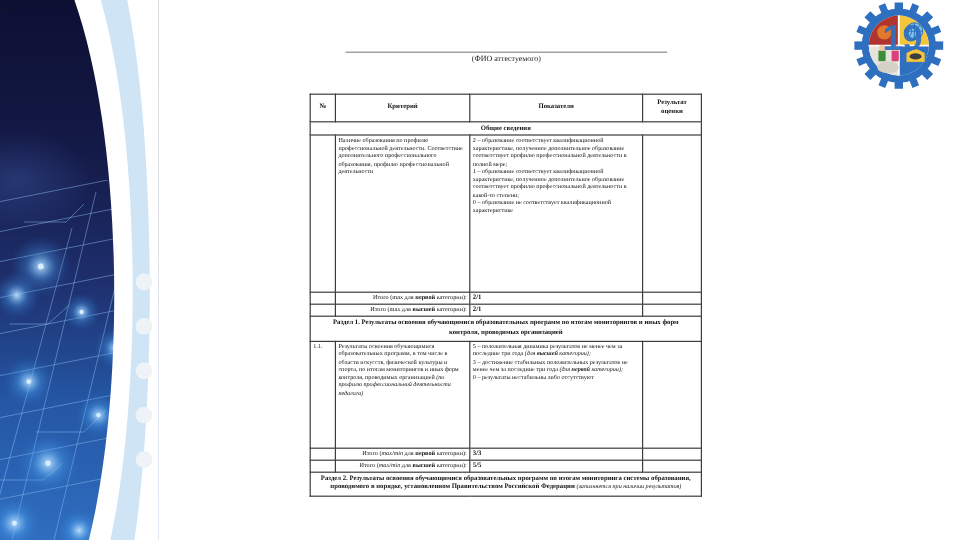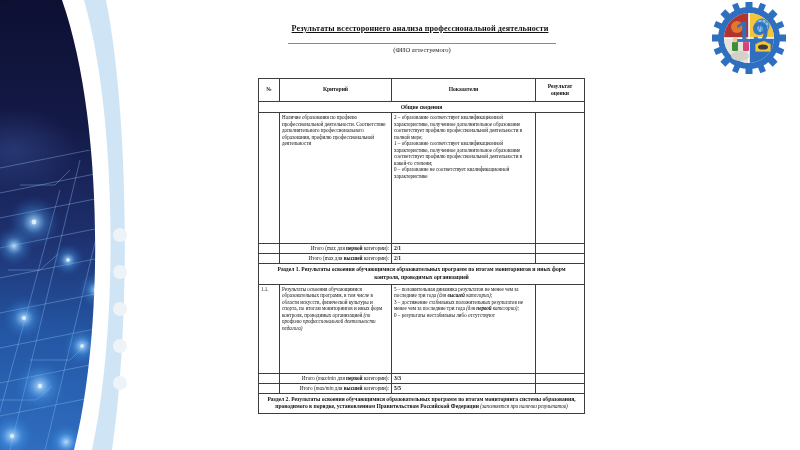--- a/index.html
+++ b/index.html
@@ -295,21 +295,20 @@
       <ellipse cx="14" cy="9" rx="5" ry="2.6" fill="#3d3d3d"></ellipse>
       <g fill="#d6d1c6">
         <ellipse cx="-9" cy="18" rx="9" ry="5"></ellipse>
       </g>
       <text x="-1" y="-6" font-family="Liberation Sans, sans-serif" font-size="30" font-weight="bold" fill="#2f6fc0" text-anchor="middle" transform="translate(4,10)" opacity=".92">19</text>
     </g>
   </svg>
 
   <div class="page-num">13</div>
 
-  <div class="doc-title">Результаты всестороннего анализа профессиональной деятельности</div>
 
   <div class="subtitle-wrap">
     <div class="subtitle-rule"></div>
     <div class="subtitle">(ФИО аттестуемого)</div>
   </div>
 
   <table class="tbl">
     <colgroup>
       <col class="col-n">
         <col class="col-cr">

